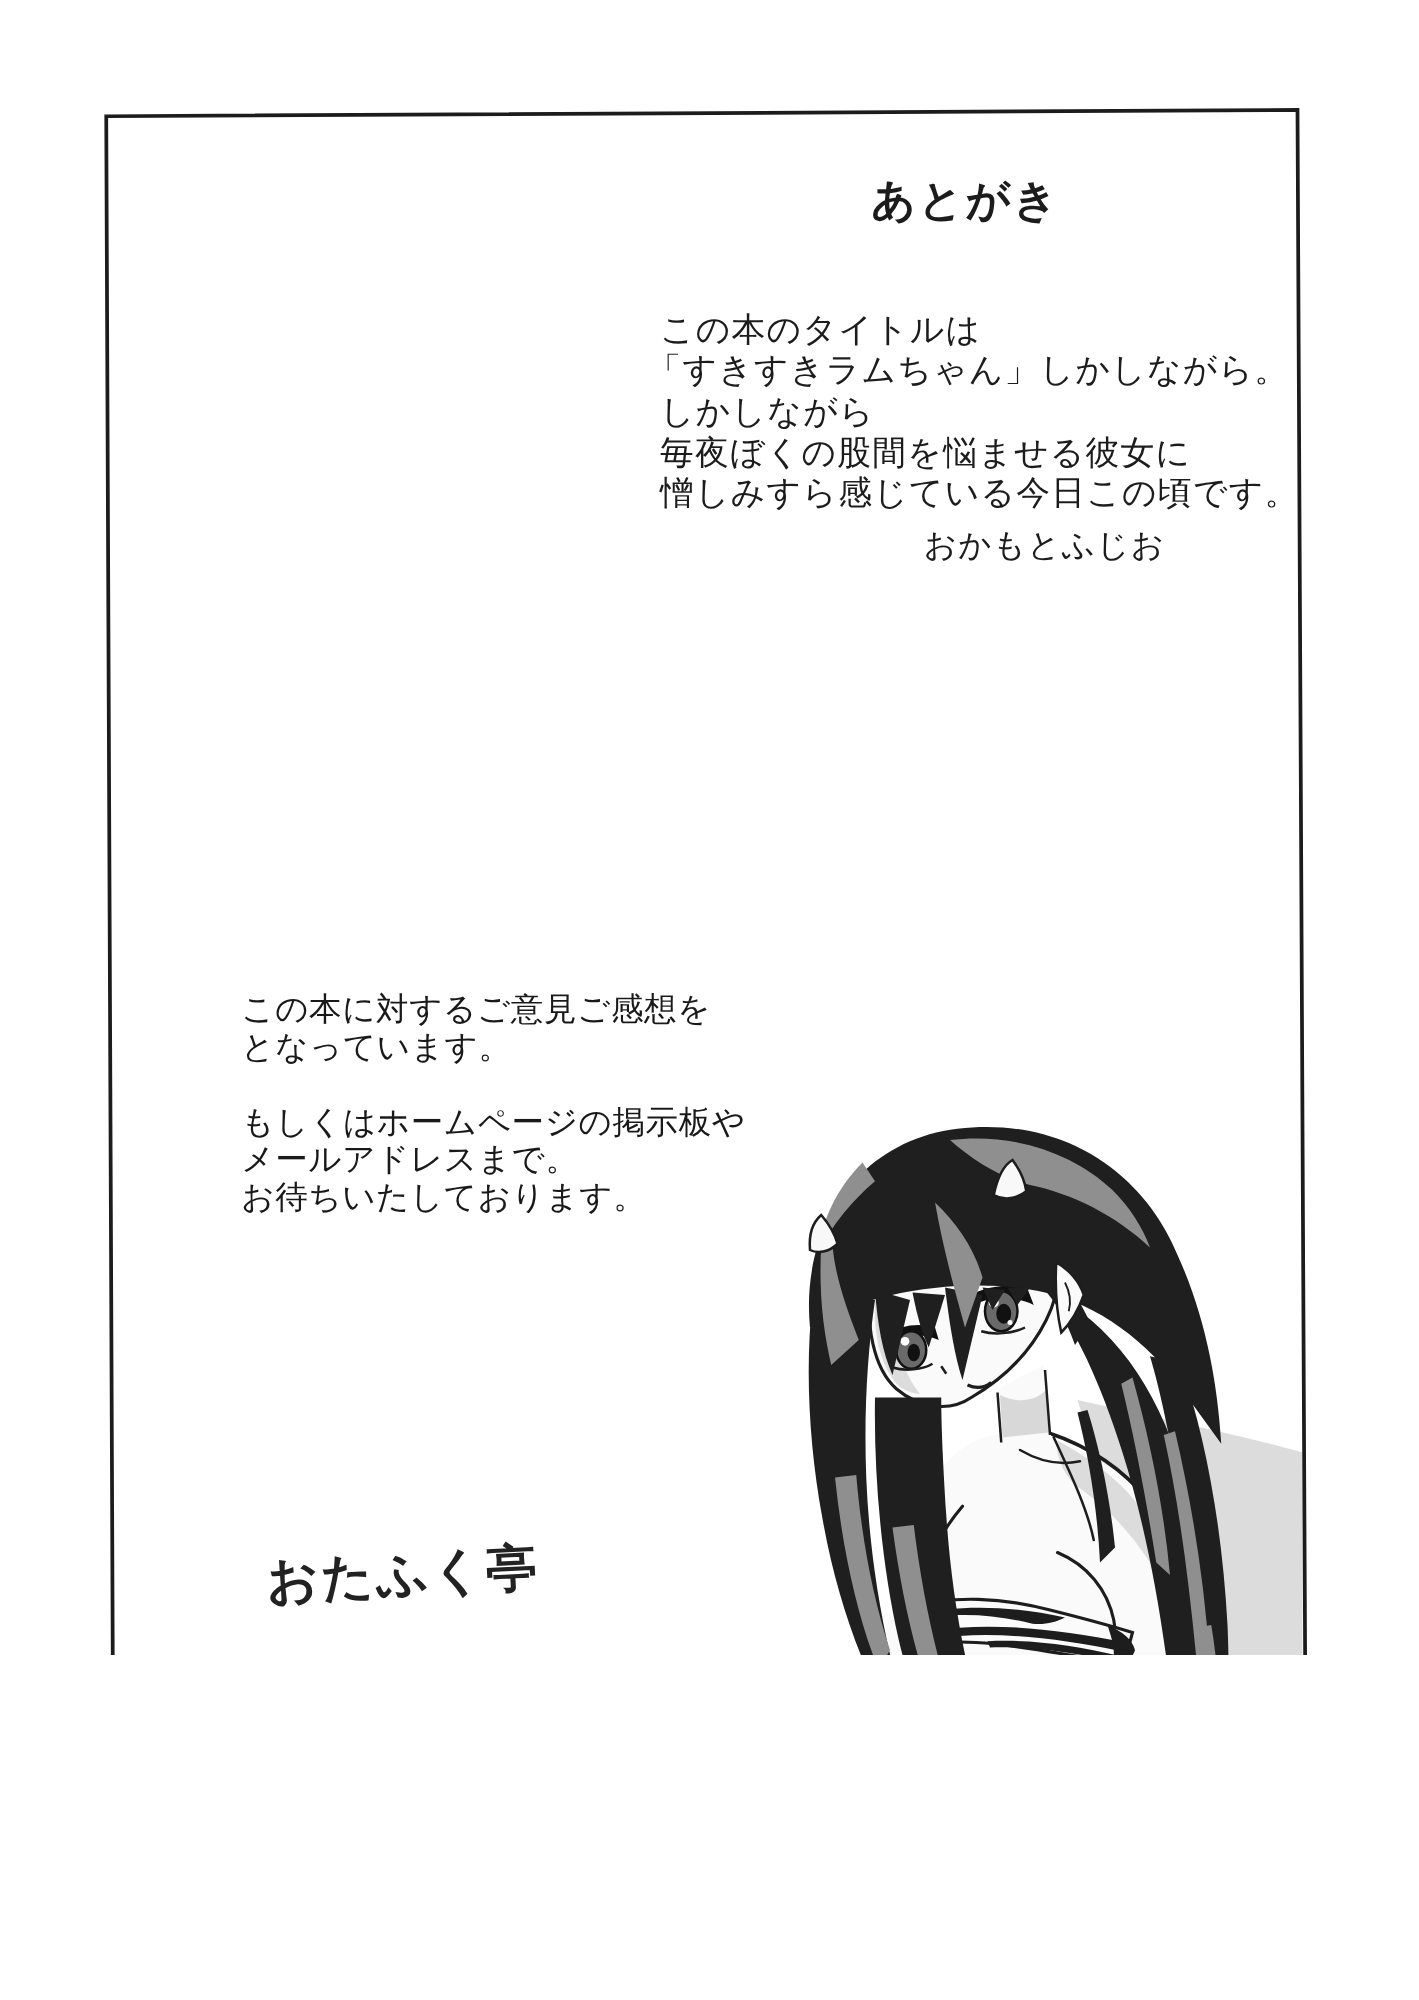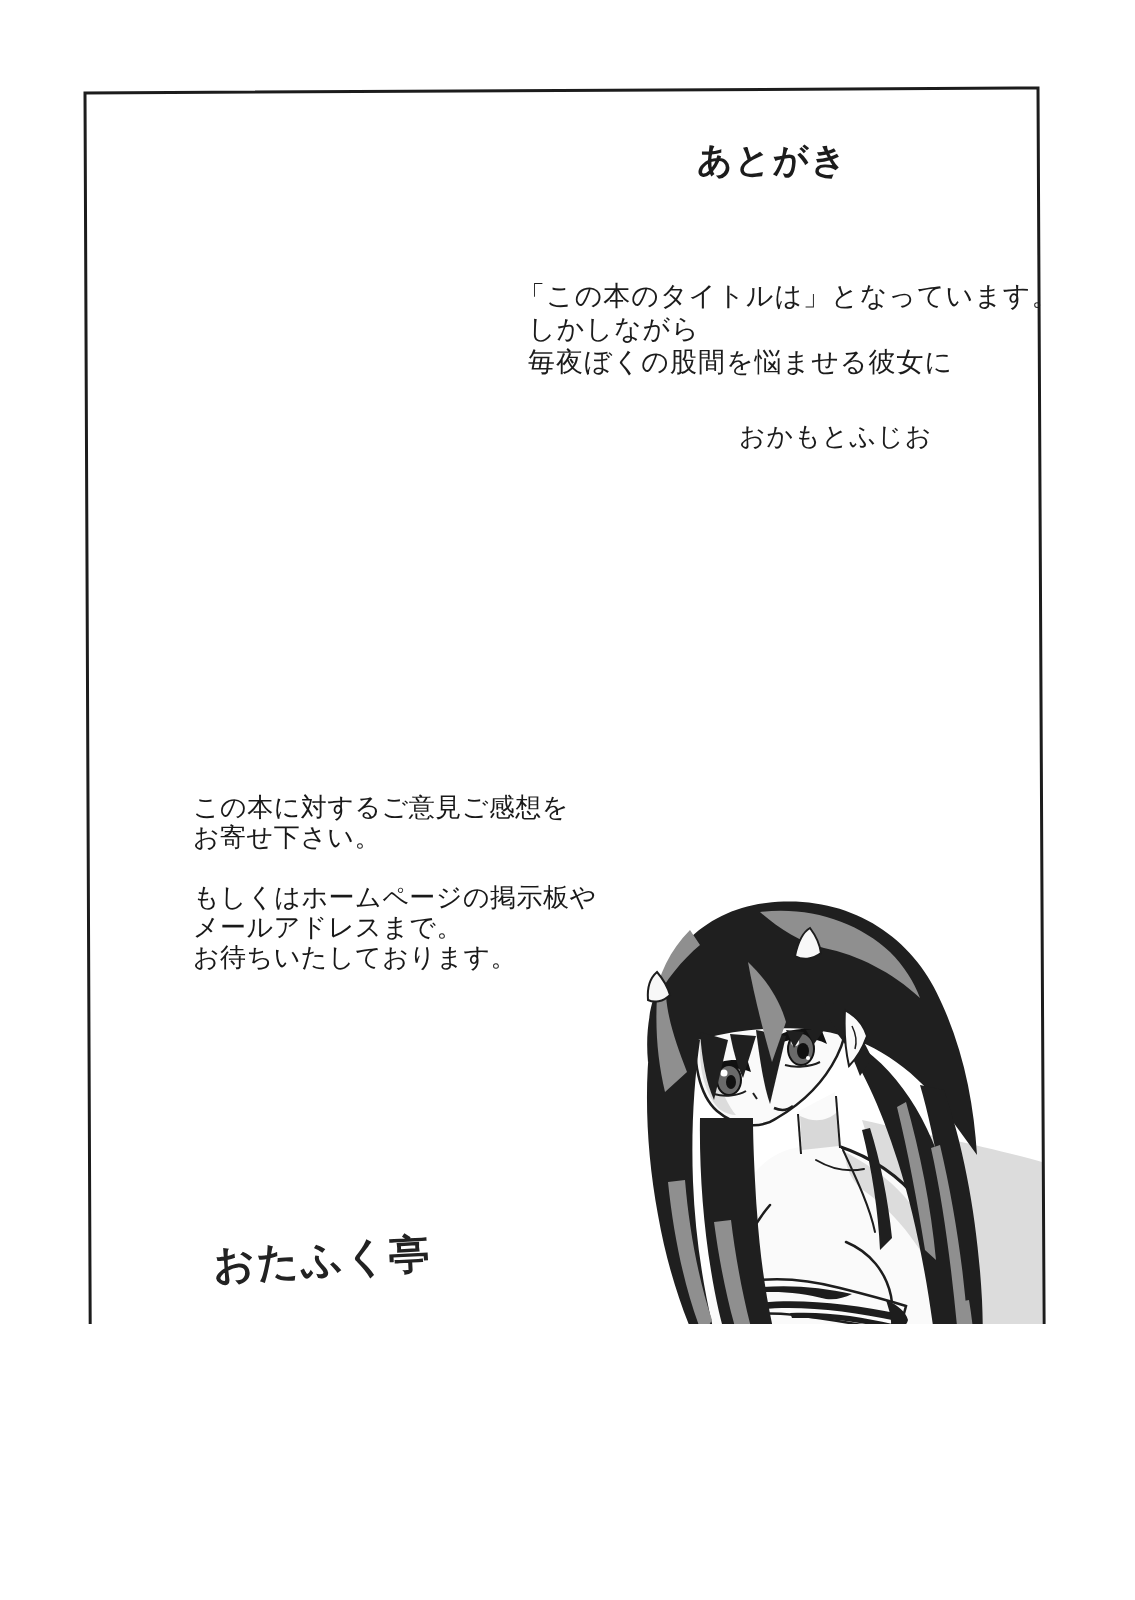--- a/index.html
+++ b/index.html
@@ -133,27 +133,29 @@
 
       <path d="M845,1010 C856,1016 864,1026 867,1036 C862,1050 855,1060 849,1066 C845,1048 844,1028 845,1010 Z" fill="#fafafa" stroke="#1d1d1d" stroke-width="2"></path>
       <path d="M852,1026 C856,1034 857,1042 855,1049" fill="none" stroke="#1d1d1d" stroke-width="1.5"></path>
     </g>
 
     <polygon points="85,93 1038,88 1045,1509 91,1515" fill="none" stroke="#1c1c1c" stroke-width="3"></polygon>
   </svg>
 
   <div class="t gothic title">あとがき</div>
 
-  <div class="t gothic body-line" style="top:278px;left:518px">「この本のタイトルは」となっています。</div>
+  <div class="t gothic body-line" style="top:246px">この本のタイトルは</div>
+  <div class="t gothic body-line" style="top:278px;left:518px">「すきすきラムちゃん」しかしながら。</div>
   <div class="t gothic body-line" style="top:311px">しかしながら</div>
   <div class="t gothic body-line" style="top:344px">毎夜ぼくの股間を悩ませる彼女に</div>
+  <div class="t gothic body-line" style="top:376px">憎しみすら感じている今日この頃です。</div>
 
   <div class="t gothic sig">おかもとふじお</div>
 
   <div class="t mincho fb-line" style="top:790px">この本に対するご意見ご感想を</div>
-  <div class="t mincho fb-line" style="top:820px">お寄せ下さい。</div>
+  <div class="t mincho fb-line" style="top:820px">となっています。</div>
   <div class="t mincho fb-line" style="top:880px">もしくはホームページの掲示板や</div>
   <div class="t mincho fb-line" style="top:940px">お待ちいたしております。</div>
   <div class="t mincho fb-line" style="top:910px">メールアドレスまで。</div>
 
   <div class="t gothic circle">おたふく亭</div>
 
 </div>
 
 </body></html>

